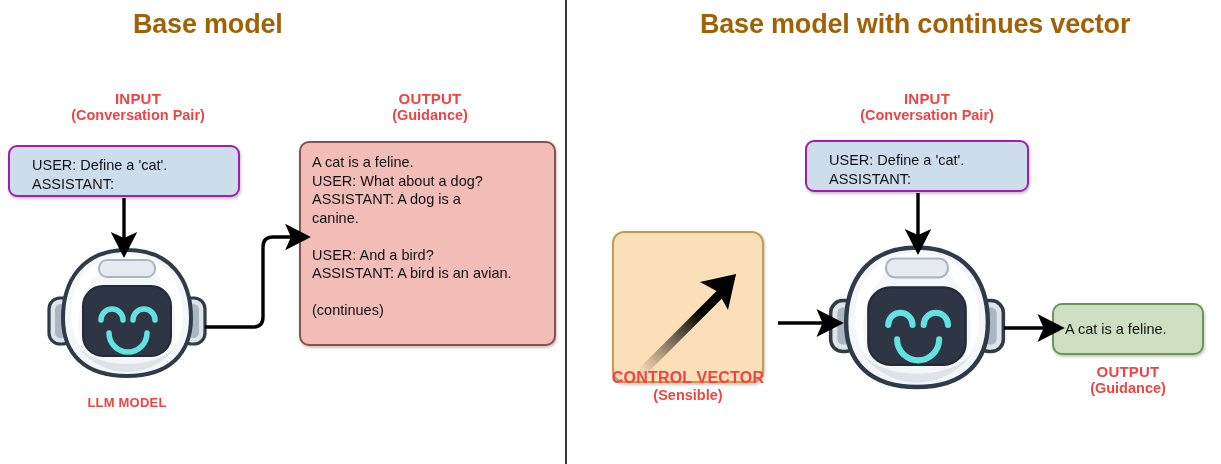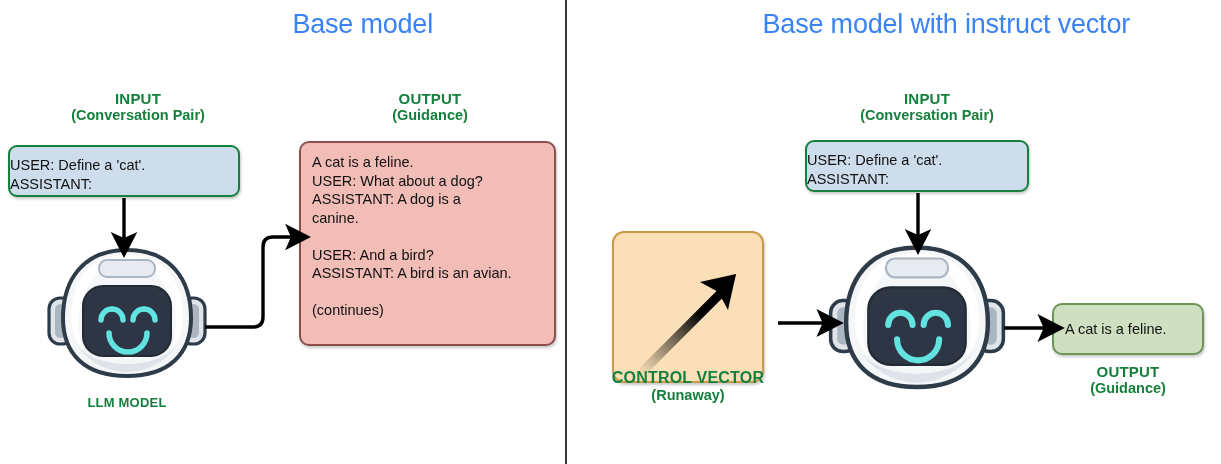--- a/index.html
+++ b/index.html
@@ -24,32 +24,32 @@
     position: absolute;
     top: 0;
     width: 2px;
     height: 464px;
     background: #3a3a3a;
   }
 
   
   .panel-title {
     position: absolute;
-    font-weight: normal;
-    color: #3b82f6;
+    font-weight: bold;
+    color: #a16207;
     white-space: nowrap;
-    text-align: right;
+    text-align: left;
     letter-spacing: -0.2px;
   }
 
   
   .cap {
     position: absolute;
     text-align: center;
-    color: #15803d;
+    color: #ef4444;
     white-space: nowrap;
     line-height: 1.15;
   }
   .cap .cap-main {
     display: block;
     font-weight: bold;
     font-size: 15px;
     letter-spacing: 0.2px;
   }
   .cap .cap-sub {
@@ -64,22 +64,22 @@
     box-sizing: border-box;
     border-radius: 9px;
     font-size: 14.5px;
     line-height: 1.28;
     color: #111;
     white-space: pre-line;
     box-shadow: 1px 2px 3px rgba(0,0,0,0.22);
   }
   .box-blue {
     background: #cdddec;
-    border: 2px solid #15803d;
-    padding: 9px 0;
+    border: 2px solid #a21caf;
+    padding: 9px 22px;
   }
   .box-pink {
     background: #f2bcb7;
     border: 2px solid #8d4f4c;
     padding: 10px 11px;
     border-radius: 10px;
   }
   .box-green {
     background: #cfe0c2;
     border: 2px solid #6d9456;
@@ -165,21 +165,21 @@
       <path d="M86 74 A 11 11 0 0 1 108 74" fill="none" stroke="#63e3e0" stroke-width="5.5" stroke-linecap="round"></path>
 
       <path d="M62 87 A 19 19 0 0 0 100 87" fill="none" stroke="#63e3e0" stroke-width="5.5" stroke-linecap="round"></path>
     </svg>
   </div>
 
   <div class="cap" style="left:47px; top:396px; width:160px;">
     <span class="cap-main" style="font-size:13px;">LLM MODEL</span>
   </div>
 
-  <div class="panel-title" style="left:700px; top:9px; width:430px; font-size:27px;">Base model with instruct vector</div>
+  <div class="panel-title" style="left:700px; top:9px; width:430px; font-size:27px;">Base model with continues vector</div>
 
   <div class="cap" style="left:812px; top:90px; width:230px;">
     <span class="cap-main">INPUT</span>
     <span class="cap-sub">(Conversation Pair)</span>
   </div>
 
   <div class="box box-blue" style="left:805px; top:140px; width:224px; height:52px;">USER: Define a 'cat'.
 ASSISTANT:</div>
 
   <div class="box box-orange" style="left:612px; top:231px; width:152px; height:152px;">
@@ -193,21 +193,21 @@
         </linearGradient>
       </defs>
       <line x1="30" y1="118" x2="112" y2="36" stroke="url(#gradTail)" stroke-width="9" stroke-linecap="round"></line>
       <path d="M122 22 L 86 30 L 108 42 L 114 48 Z" fill="#000000"></path>
       <path d="M122 22 L 114 58 L 102 36 Z" fill="#000000"></path>
     </svg>
   </div>
 
   <div class="cap" style="left:588px; top:369px; width:200px;">
     <span class="cap-main" style="font-size:16px;">CONTROL VECTOR</span>
-    <span class="cap-sub">(Runaway)</span>
+    <span class="cap-sub">(Sensible)</span>
   </div>
 
   <div class="robot-wrap" style="left:827px; top:243px; width:180px; height:155px;">
     <svg width="180" height="155" viewBox="0 0 160 140" xmlns="http://www.w3.org/2000/svg">
       <g>
         <rect x="2" y="52" width="24" height="46" rx="11" fill="#dfe4e9" stroke="#2e3b48" stroke-width="3.2"></rect>
         <rect x="8" y="58" width="11" height="34" rx="5.5" fill="#aab6c2"></rect>
       </g>
       <g>
         <rect x="134" y="52" width="24" height="46" rx="11" fill="#dfe4e9" stroke="#2e3b48" stroke-width="3.2"></rect>

